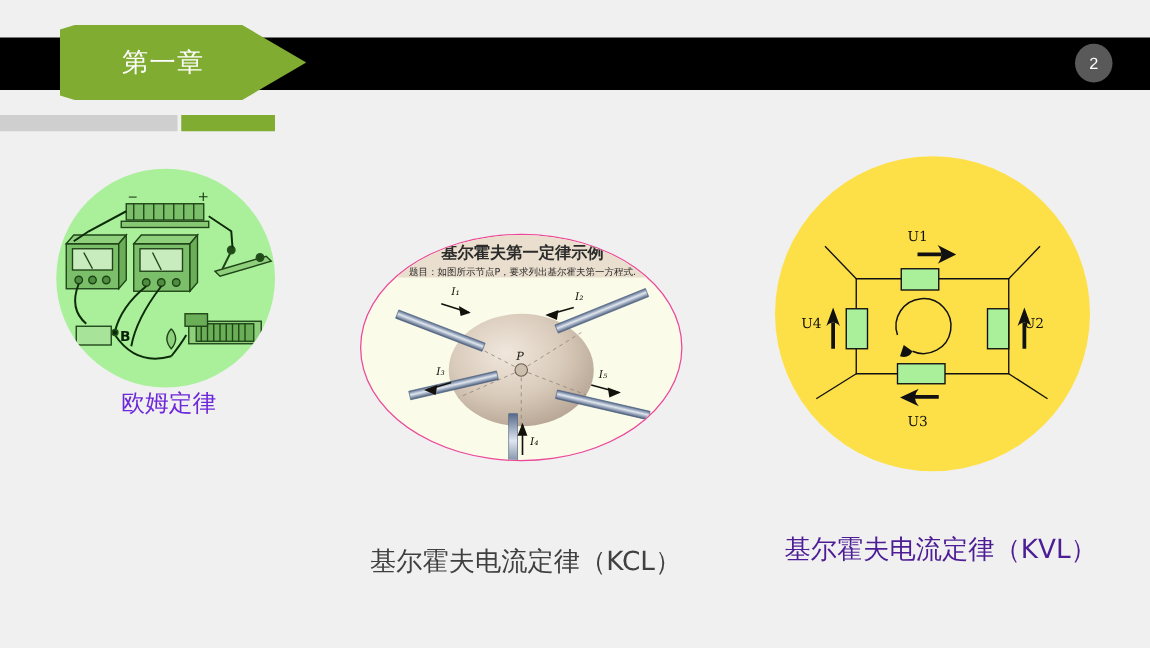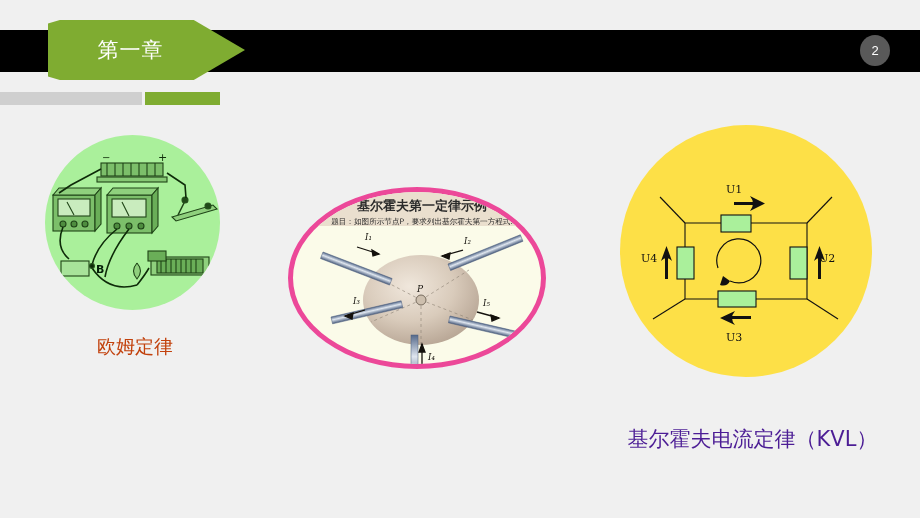--- a/index.html
+++ b/index.html
@@ -101,35 +101,34 @@
   #figure-ohm { left: 45px; top: 20px; width: 180px; }
   #ohm-circle {
     width: 175px;
     height: 175px;
     border-radius: 50%;
     background: #aaf09b;
     overflow: hidden;
     position: relative;
   }
   #figure-ohm-caption {
-    margin-top: 24px;
     text-align: center;
     font-size: 19px;
-    color: #c2410c;
+    color: #6d28d9;
     font-family: Liberation Mono, monospace;
   }
 
   
   #figure-kcl { left: 288px; top: 72px; width: 262px; }
   #kcl-ellipse {
     width: 258px;
     height: 182px;
     border-radius: 50%;
     background: #fbfbe9;
-    border: 5px solid #ec4899;
+    border: 1px solid #ec4899;
     overflow: hidden;
     position: relative;
     box-sizing: border-box;
   }
   #figure-kcl-caption {
     position: absolute;
     left: -10px;
     top: 248px;
     width: 285px;
     text-align: center;
@@ -307,20 +306,21 @@
         </g>
         <g font-size="8.6" font-style="italic" fill="#14110c" font-family="'DejaVu Serif',serif">
           <text x="72" y="48">I₁</text>
           <text x="171" y="52">I₂</text>
           <text x="60" y="112">I₃</text>
           <text x="190" y="114">I₅</text>
           <text x="135" y="168">I₄</text>
         </g>
       </svg>
     </div>
+    <div id="figure-kcl-caption">基尔霍夫电流定律（KCL）</div>
   </div>
 
   <div class="figure-block" id="figure-kvl">
     <div id="kvl-circle">
       <svg width="252" height="252" viewBox="0 0 252 252">
         <g stroke="#111111" stroke-width="1.1" fill="none">
 
           <path d="M65 98 L187 98 L187 174 L65 174 Z"></path>
 
           <line x1="65" y1="98" x2="40" y2="72"></line>

